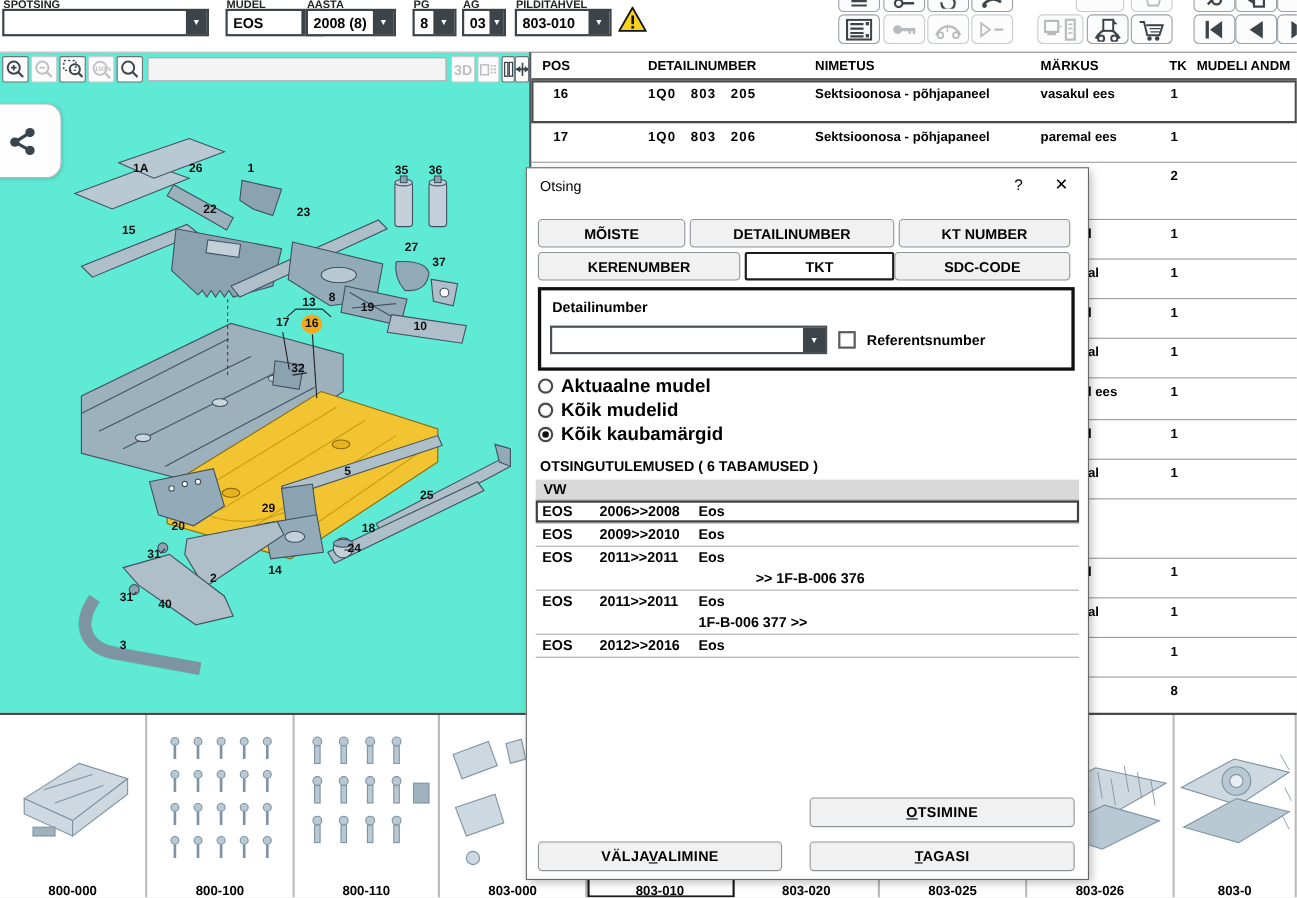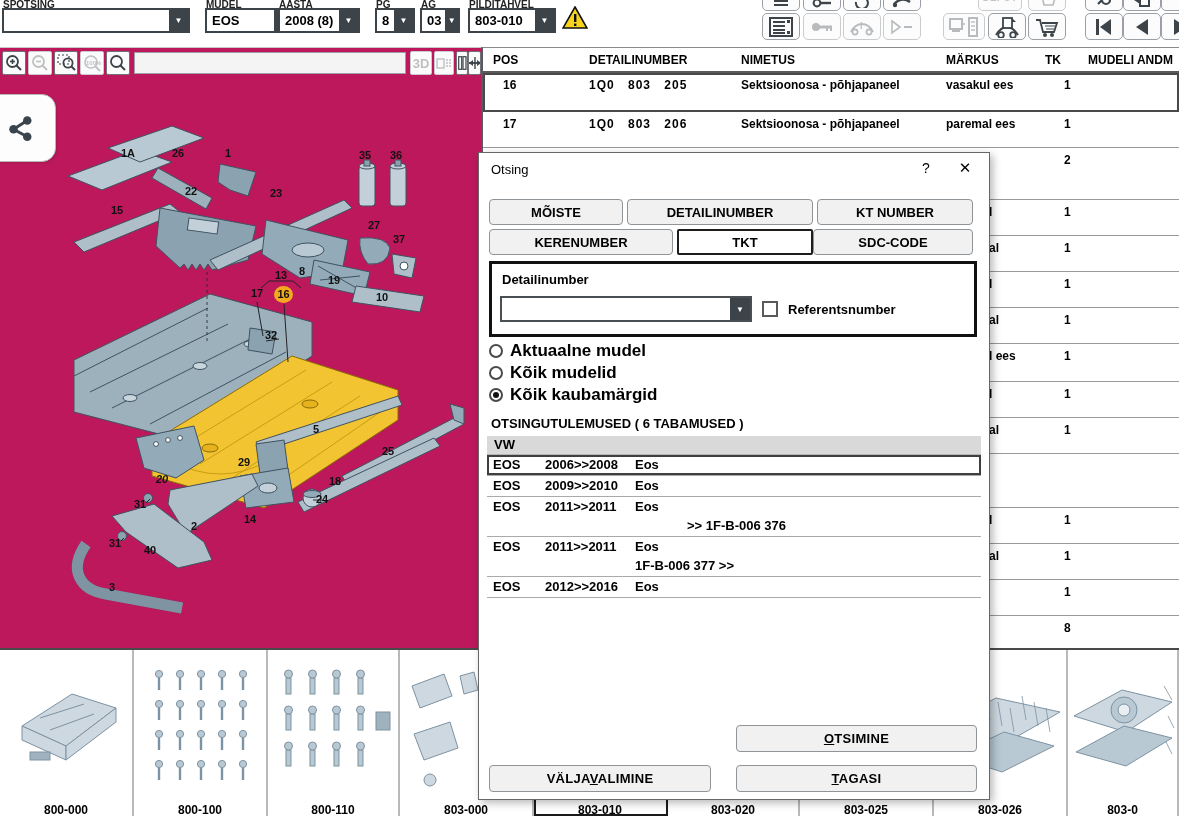--- a/index.html
+++ b/index.html
@@ -14,21 +14,21 @@
   .tb-label{position:absolute;top:-9px;left:1px;font-size:10px;font-weight:bold;color:#222;white-space:nowrap}
   .combo{display:flex;height:25px;border:2px solid #3c444a;background:#fff}
   .combo .val{flex:1;font-size:13px;font-weight:bold;padding:3px 4px 0 5px;white-space:nowrap}
   .combo .dd{width:19px;background:#3c444a;color:#fff;font-size:8px;display:flex;align-items:center;justify-content:center}
   .tbtn{position:absolute;width:38px;height:27px;border:1px solid #9aa0a6;border-radius:5px;background:#fcfcfc;
         display:flex;align-items:center;justify-content:center;font-size:10px;font-weight:bold;color:#3c444a}
   .tbtn.dis{color:#c3c6c9;border-color:#c9cccf}
   .tbtn.dis svg{opacity:.35}
 
   
-  #left-pane{position:absolute;left:0;top:47px;width:481px;height:692px;background:#be185d;border-top:1px solid #c9c9c9}
+  #left-pane{position:absolute;left:0;top:47px;width:481px;height:692px;background:#5eead4;border-top:1px solid #c9c9c9}
   .vbtn{position:absolute;top:3px;width:24px;height:24px;border:1px solid #6d7378;border-radius:2px;background:#fbfbfb;
         display:flex;align-items:center;justify-content:center}
   .vbtn.dis{border-color:#c9cccf}
   .vbtn.dis svg,.vbtn.dis span{opacity:.32}
   #view-readout{position:absolute;left:134px;top:4px;width:272px;height:22px;border:1px solid #9aa0a6;background:#f4f4f4}
   .threed{font-size:13px;font-weight:bold;color:#3c444a}
   #share-card{position:absolute;left:-14px;top:46px;width:70px;height:68px;border:1px solid #b7b7b7;
               border-radius:0 14px 14px 0;background:#fdfdfd;box-shadow:1px 1px 3px rgba(0,0,0,.12);
               display:flex;align-items:center;justify-content:center}
   #diagram{position:absolute;left:60px;top:60px}
@@ -492,38 +492,38 @@
         <div class="callout" style="left: 323px; top: 225px;">19</div>
         <div class="callout" style="left: 270px; top: 220px;">13</div>
         <div class="callout" style="left: 246px; top: 238px;">17</div>
         <div class="callout hl" style="left: 274px; top: 238px;">16</div>
         <div class="callout" style="left: 371px; top: 242px;">10</div>
         <div class="callout" style="left: 260px; top: 280px;">32</div>
         <div class="callout" style="left: 305px; top: 374px;">5</div>
         <div class="callout" style="left: 377px; top: 396px;">25</div>
         <div class="callout" style="left: 233px; top: 407px;">29</div>
         <div class="callout" style="left: 324px; top: 426px;">18</div>
-        <div class="callout" style="left: 151px; top: 424px; font-style: italic;">20</div>
+        <div class="callout" style="left: 151px; top: 424px;">20</div>
         <div class="callout" style="left: 311px; top: 444px;">24</div>
         <div class="callout" style="left: 129px; top: 449px;">31</div>
         <div class="callout" style="left: 183px; top: 471px;">2</div>
         <div class="callout" style="left: 239px; top: 464px;">14</div>
         <div class="callout" style="left: 104px; top: 488px;">31</div>
         <div class="callout" style="left: 139px; top: 495px;">40</div>
         <div class="callout" style="left: 101px; top: 532px;">3</div>
       </div>
   </div>
 
   <div id="table-pane">
     <div id="thead">
         <div class="th" style="left: 10px;">POS</div>
         <div class="th" style="left: 106px;">DETAILINUMBER</div>
         <div class="th" style="left: 258px;">NIMETUS</div>
         <div class="th" style="left: 463px;">MÄRKUS</div>
-        <div class="th" style="left: 562px;">TK</div>
+        <div class="th" style="left: 580px;">TK</div>
         <div class="th" style="left: 605px;">MUDELI ANDM</div>
       </div>
     <div id="tbody">
         <div class="trow sel" style="height: 39px;">
           <span class="td" style="left: 20px;">16</span>
           <span class="td num" style="left: 106px;">1Q0 803 205</span>
           <span class="td" style="left: 258px;">Sektsioonosa - põhjapaneel</span>
           <span class="td" style="left: 463px;">vasakul ees</span>
           <span class="td" style="left: 581px;">1</span>
         </div>

